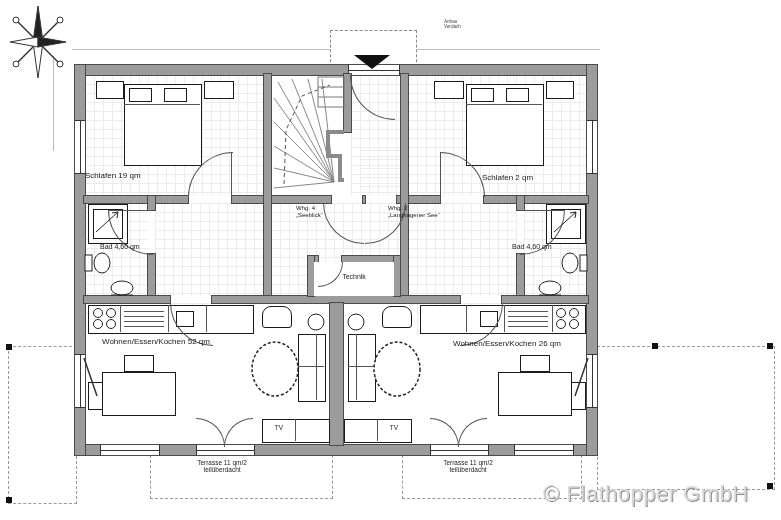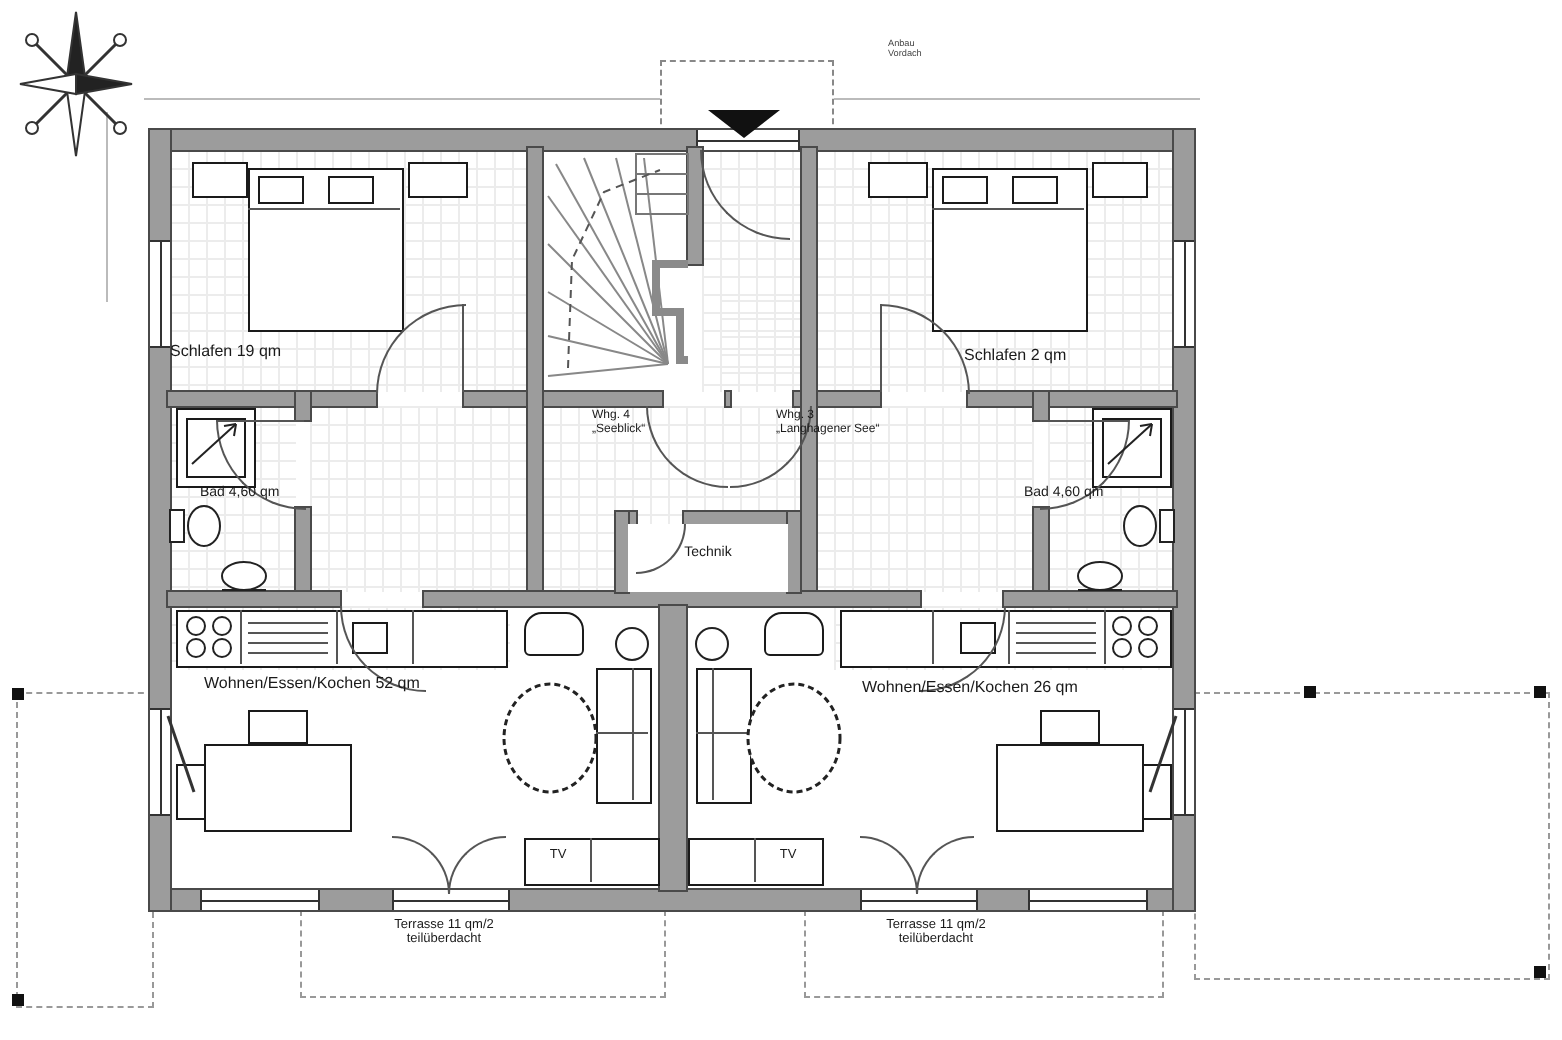--- a/index.html
+++ b/index.html
@@ -265,29 +265,30 @@
   <div class="lbl s6" style="left:296px;top:205px">
     <span style="display:block">Whg. 4</span>
     <span style="display:block">„Seeblick“</span>
   </div>
   <div class="lbl s6" style="left:388px;top:205px">
     <span style="display:block">Whg. 3</span>
     <span style="display:block">„Langhagener See“</span>
   </div>
   <div class="lbl s7 ctr" style="left:308px;top:273px;width:92px">Technik</div>
   <div class="lbl s8" style="left:102px;top:337px">Wohnen/Essen/Kochen 52 qm</div>
-  <div class="lbl s8" style="left:431px;top:339px">Wohnen/Essen/Kochen 26 qm</div>
+  <div class="lbl s8" style="left:453px;top:339px">Wohnen/Essen/Kochen 26 qm</div>
   <div class="lbl s65 ctr" style="left:263px;top:424px;width:32px">TV</div>
   <div class="lbl s65 ctr" style="left:378px;top:424px;width:32px">TV</div>
   <div class="lbl s65 ctr" style="left:158px;top:459px;width:128px">
     <span style="display:block">Terrasse 11 qm/2</span>
     <span style="display:block">teilüberdacht</span>
   </div>
   <div class="lbl s65 ctr" style="left:404px;top:459px;width:128px">
     <span style="display:block">Terrasse 11 qm/2</span>
     <span style="display:block">teilüberdacht</span>
   </div>
   <div class="lbl s45" style="left:444px;top:19px">
     <span style="display:block">Anbau</span>
     <span style="display:block">Vordach</span>
   </div>
+  <div id="watermark" class="lbl" style="left:543px;top:481px">© Flathopper GmbH</div>
 
 </div>
 
 </body></html>

